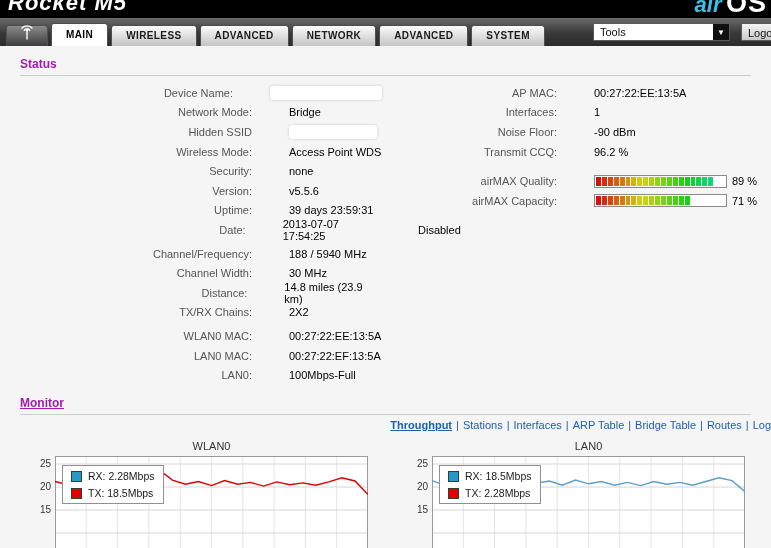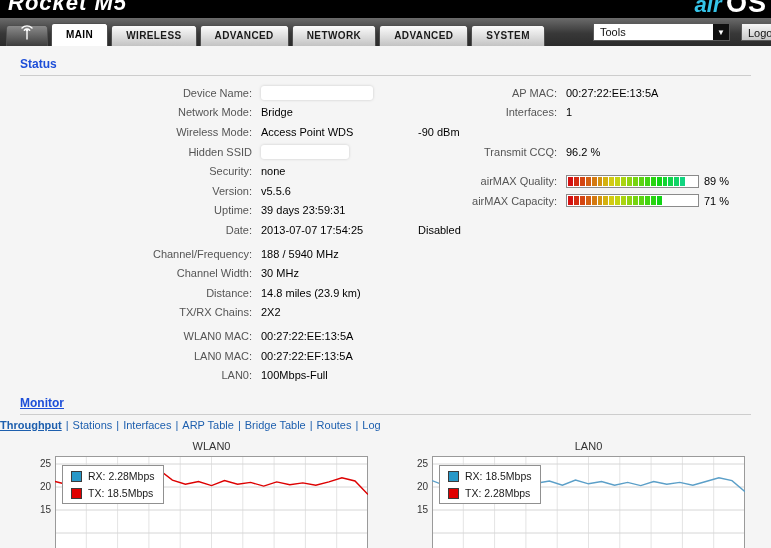--- a/index.html
+++ b/index.html
@@ -34,46 +34,46 @@
              font-size:11px; color:#111; padding-left:6px; cursor:pointer; }
   .toolbox .arrow { width:16px; height:16px; background:#101010; color:#fff; font-size:8px;
                     display:flex; align-items:center; justify-content:center; }
   .logout-btn { position:absolute; left:741px; top:5px; width:60px; height:18px;
                 background:linear-gradient(#f6f6f6, #c9c9c9); border:1px solid #5a5a5a;
                 font-size:11px; color:#111; text-align:left; padding-left:6px; line-height:16px; cursor:pointer;
                 white-space:nowrap; overflow:hidden; }
 
   
   .section-title { position:absolute; left:20px; width:731px; font-size:12px; font-weight:bold;
-                   color:#1d4ed8; border-bottom:1px solid #cdcdcd; padding-bottom:4px; }
+                   color:#a21caf; border-bottom:1px solid #cdcdcd; padding-bottom:4px; }
   #status-title  { top:57px; }
   #monitor-title { top:396px;text-decoration:underline; }
 
   
   .col { position:absolute; top:83px; }
   #col-left  { left:22px;  width:360px; }
   #col-right { left:409px; width:375px; }
-  .srow { display:flex; align-items:center; height:19.6px; font-size:11px; }
+  .srow { display:flex; align-items:center; height:19.6px; font-size:11px;gap:28px; }
   .srow .lbl { color:#555; text-align:right; }
   #col-left  .srow .lbl { width:230px; }
   #col-right .srow .lbl { width:148px; }
   .srow .val { color:#000; margin-left:9px; display:flex; align-items:center; }
   .spacer4  { height:4px; }
   .spacer10 { height:10px; }
   .redacted { display:inline-block; width:112px; height:14px; background:#fff; border-radius:3px;
               box-shadow:0 0 3px rgba(0,0,0,.18); }
   .redacted.small { width:88px; }
 
   
   .seg-bar { display:inline-flex; gap:1px; width:133px; height:13px; background:#fff;
              border:1px solid #8a8a8a; padding:1px; margin-right:5px; }
   .seg { flex:1; height:9px; background:#fff; }
 
   
-  .mon-links { position:absolute; top:419px; left:0; width:771px; text-align:left; font-size:11px; }
+  .mon-links { position:absolute; top:419px; left:0; width:771px; text-align:right; font-size:11px; }
   .mon-links a { color:#1d5fae; text-decoration:none; cursor:pointer; }
   .mon-links a.active { text-decoration:underline; font-weight:bold; }
   .mon-links .sep { color:#1d5fae; margin:0 4px; }
 
   
   .chart-block { position:absolute; top:440px; width:313px; }
   #chart-block-0 { left:55px; }
   #chart-block-1 { left:432px; }
   .chart-title { text-align:center; font-size:11px; color:#333; margin-bottom:4px; }
   .chart { position:relative; width:313px; height:128px; }
@@ -126,30 +126,30 @@
     <span class="lbl">Device Name:</span>
     <span class="val">
         <span class="redacted"></span>
       </span>
   </div>
   <div class="srow">
     <span class="lbl">Network Mode:</span>
     <span class="val">Bridge</span>
   </div>
   <div class="srow">
-    <span class="lbl">Wireless Mode:</span>
-    <span class="val">Access Point WDS</span>
-  </div>
-  <div class="srow">
     <span class="lbl">Hidden SSID</span>
     <span class="val">
         <span class="redacted small"></span>
       </span>
   </div>
   <div class="srow">
+    <span class="lbl">Wireless Mode:</span>
+    <span class="val">Access Point WDS</span>
+  </div>
+  <div class="srow">
     <span class="lbl">Security:</span>
     <span class="val">none</span>
   </div>
   <div class="srow">
     <span class="lbl">Version:</span>
     <span class="val">v5.5.6</span>
   </div>
   <div class="srow">
     <span class="lbl">Uptime:</span>
     <span class="val">39 days 23:59:31</span>
@@ -193,20 +193,21 @@
 <div class="col" id="col-right">
   <div class="srow">
     <span class="lbl">AP MAC:</span>
     <span class="val">00:27:22:EE:13:5A</span>
   </div>
   <div class="srow">
     <span class="lbl">Interfaces:</span>
     <span class="val">1</span>
   </div>
   <div class="srow">
+    <span class="lbl">Noise Floor:</span>
     <span class="val">-90 dBm</span>
   </div>
   <div class="srow">
     <span class="lbl">Transmit CCQ:</span>
     <span class="val">96.2 %</span>
   </div>
   <div class="spacer10"></div>
   <div class="srow">
     <span class="lbl">airMAX Quality:</span>
     <span class="val">

